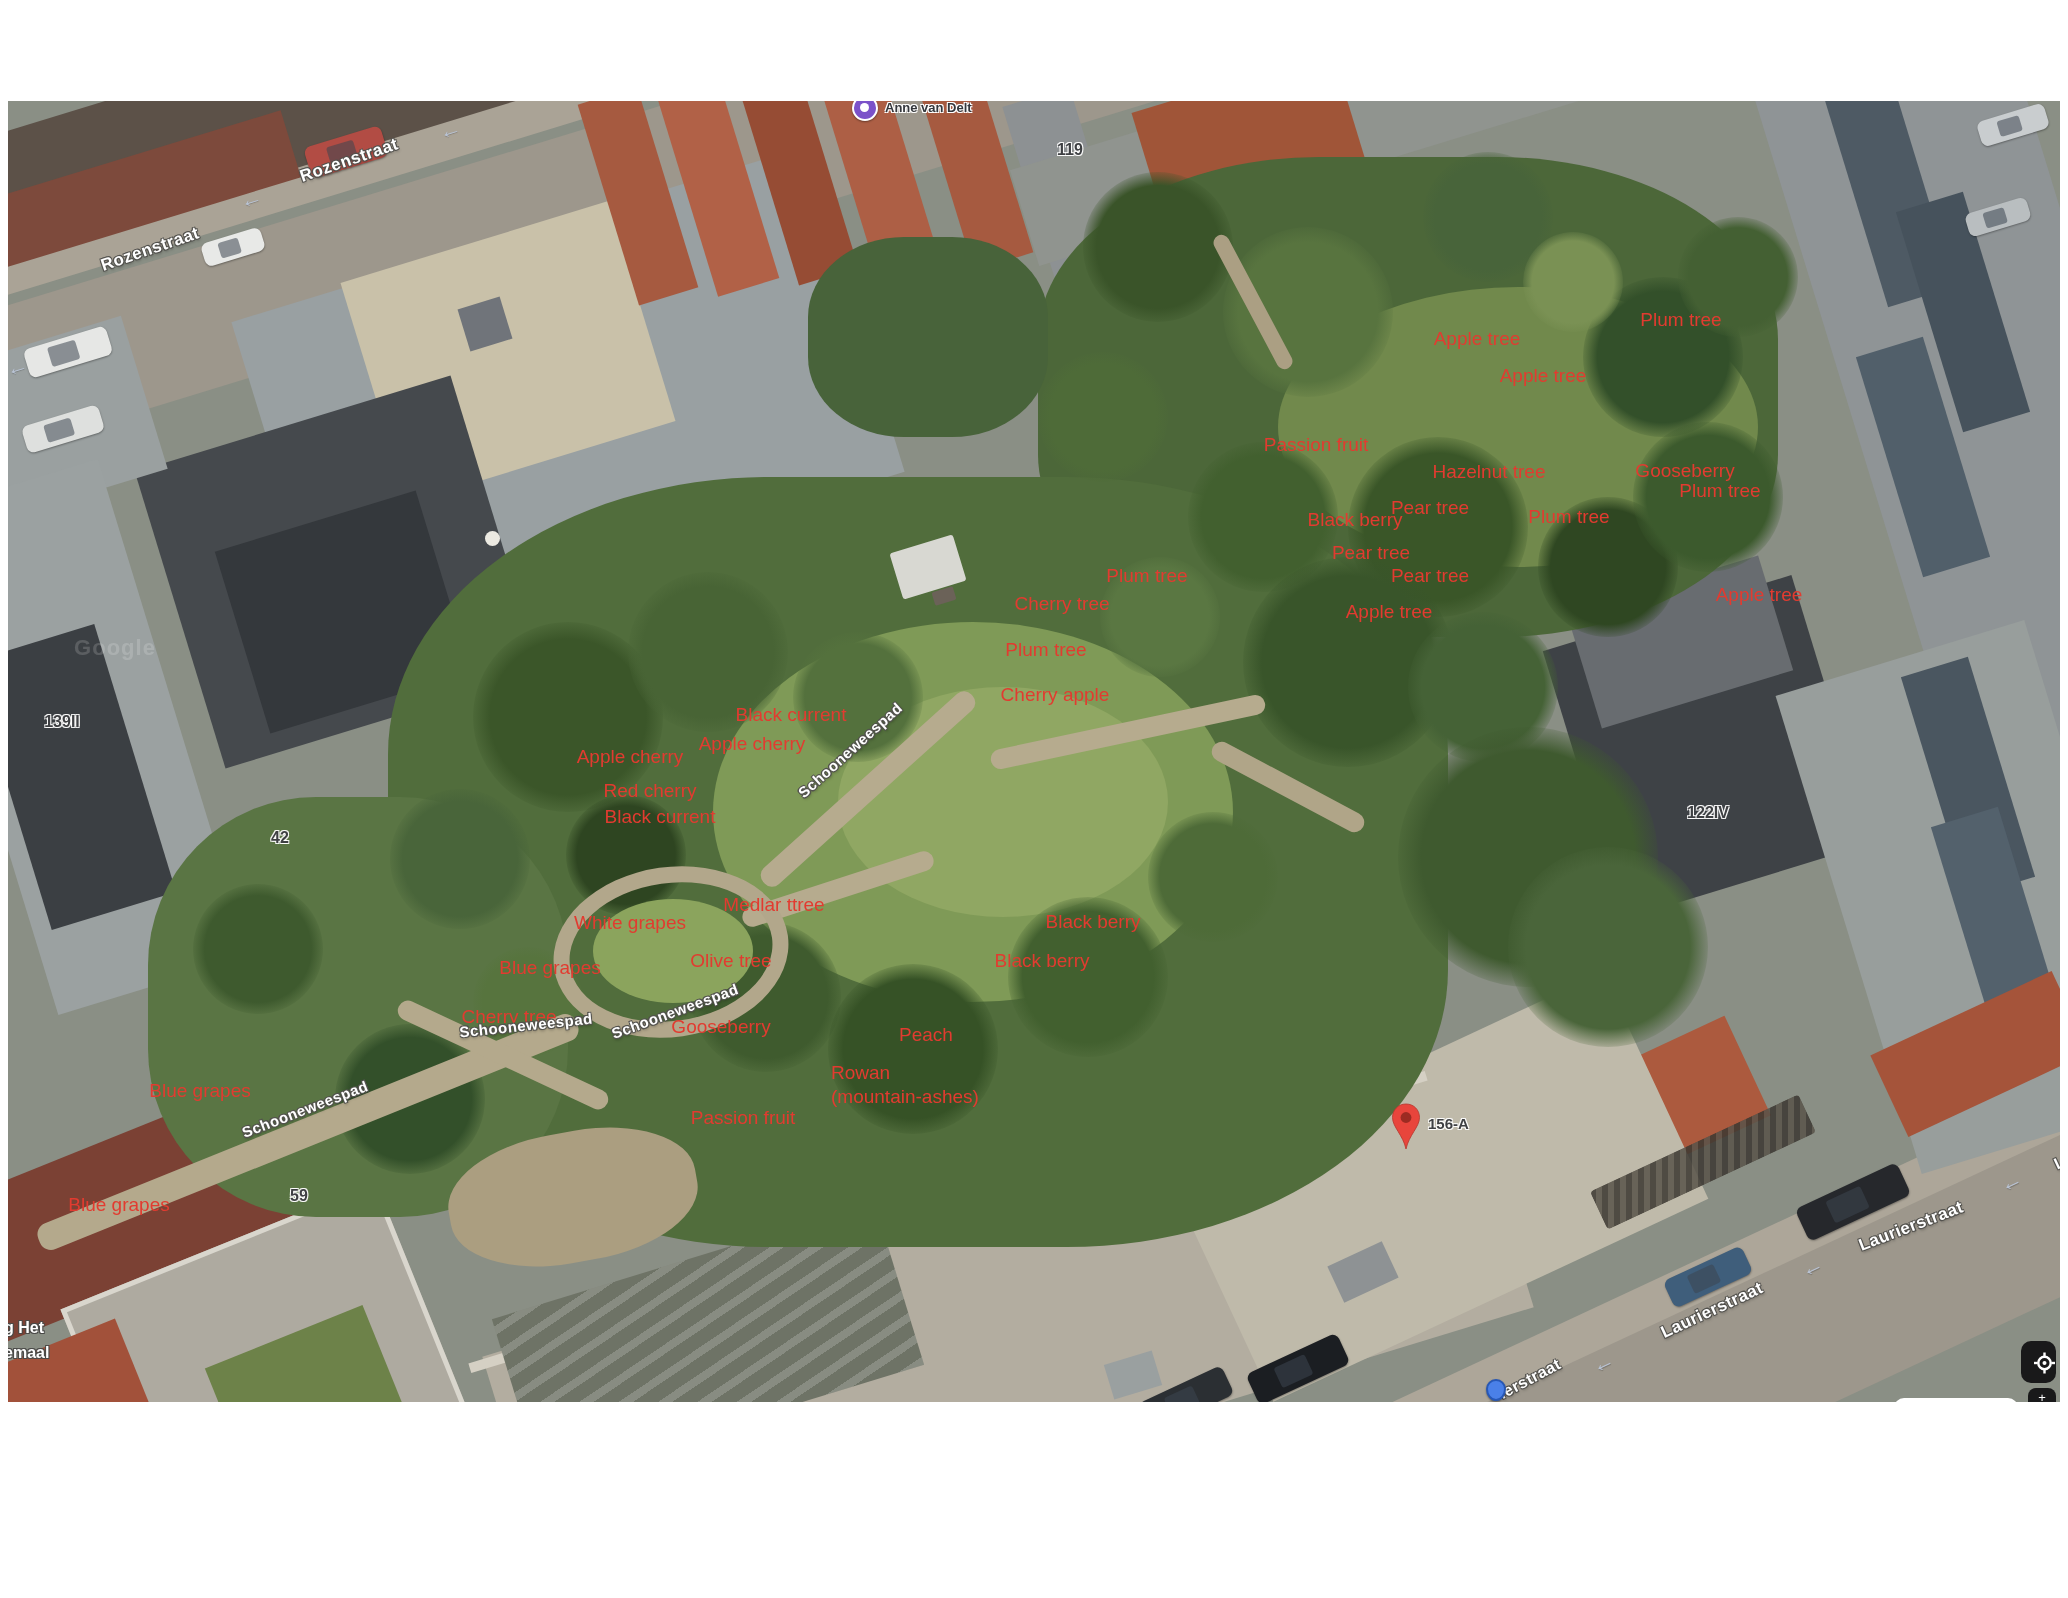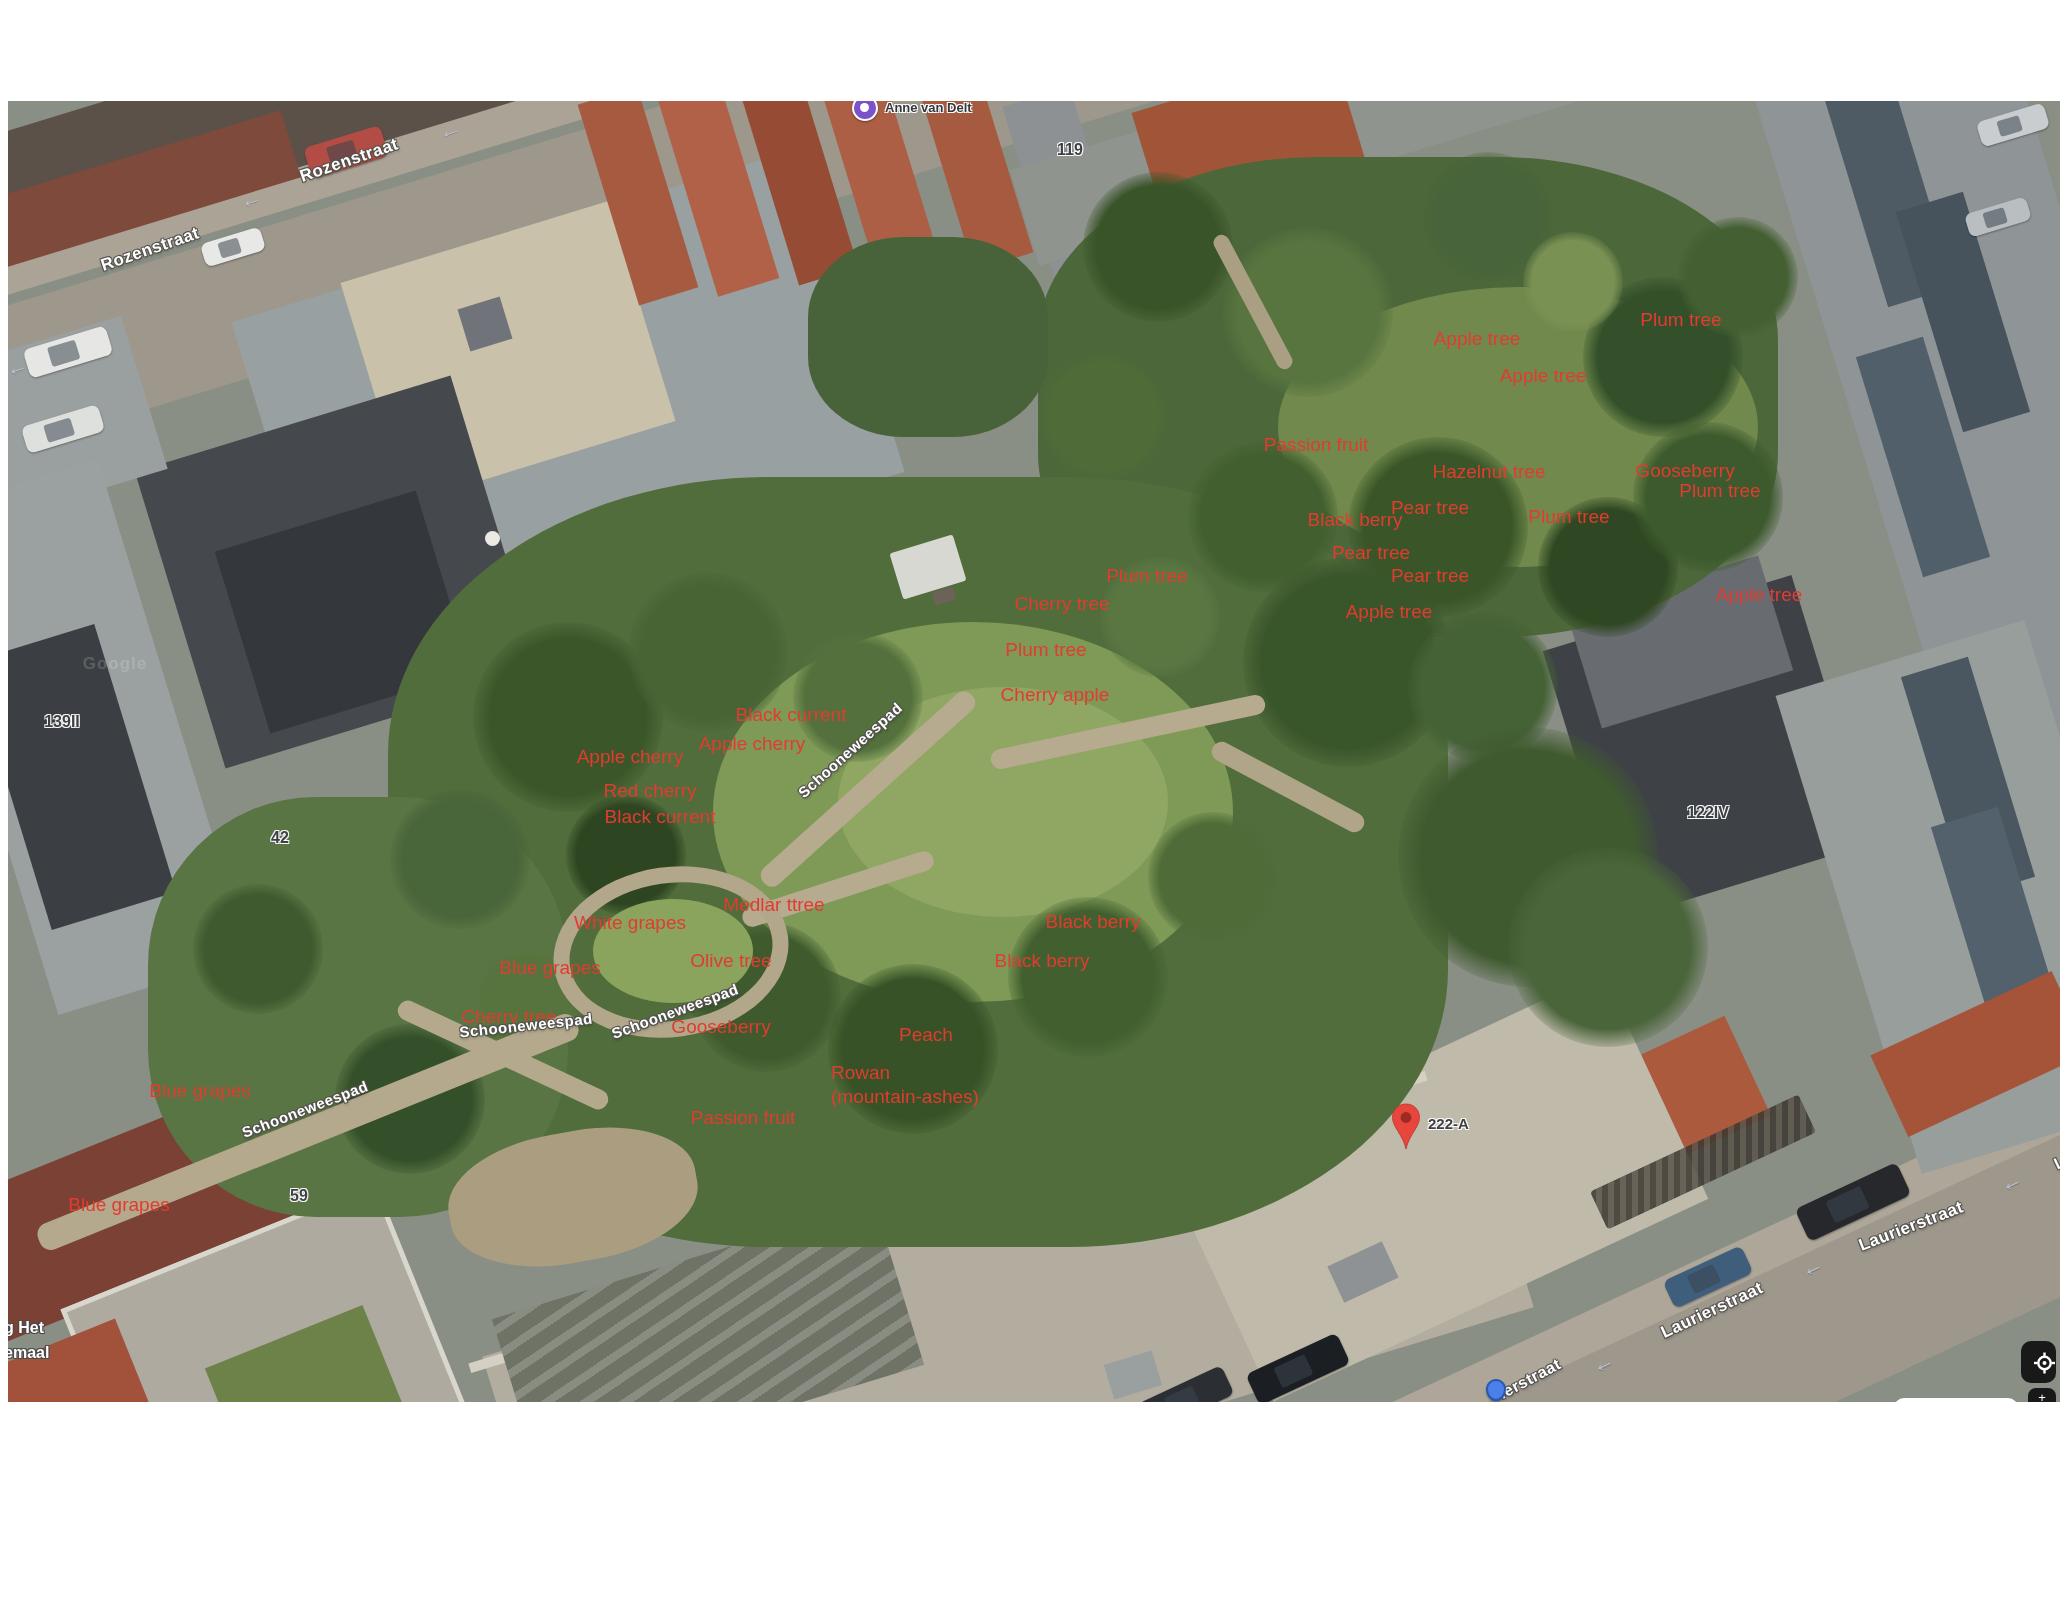--- a/index.html
+++ b/index.html
@@ -18,22 +18,22 @@
        text-shadow:-1px -1px 0 rgba(255,255,255,.9),1px -1px 0 rgba(255,255,255,.9),-1px 1px 0 rgba(255,255,255,.9),1px 1px 0 rgba(255,255,255,.9);
        transform:translate(-50%,-50%);}
   .num.left{transform:translateY(-50%);}
   .arrow{position:absolute;color:#b9c3d4;font-size:22px;font-weight:700;transform:translate(-50%,-50%);
          text-shadow:0 1px 1px rgba(0,0,0,.25);}
   .poi-label{position:absolute;color:#34373c;font-weight:700;font-size:13px;white-space:nowrap;
        transform:translateY(-50%);
        text-shadow:-1px -1px 0 #fff,1px -1px 0 #fff,-1px 1px 0 #fff,1px 1px 0 #fff;}
   .cutpoi{position:absolute;color:#ffffff;font-weight:700;font-size:16px;line-height:25px;
        text-shadow:-1px -1px 0 #4a4a48,1px -1px 0 #4a4a48,-1px 1px 0 #4a4a48,1px 1px 0 #4a4a48;}
-  .watermark{position:absolute;color:#ffffff;opacity:.16;font-weight:700;font-size:17px;letter-spacing:1px;
-       transform:translate(-50%,-50%);margin-top:16px;}
+  .watermark{position:absolute;color:#ffffff;opacity:.16;font-weight:700;font-size:22px;letter-spacing:1px;
+       transform:translate(-50%,-50%);}
   #poi-pin{position:absolute;left:844px;top:-6px;width:22px;height:22px;border-radius:50%;
        background:#7b52c9;border:2.5px solid #ffffff;box-shadow:0 1px 2px rgba(0,0,0,.4);}
   #poi-pin .dot{position:absolute;left:6px;top:6px;width:9px;height:9px;border-radius:50%;background:#ffffff;}
   #blue-dot{position:absolute;left:1478px;top:1278px;width:16px;height:18px;border-radius:50% 50% 50% 50%/45% 45% 55% 55%;
        background:#4a80e8;border:2px solid #2757b5;box-shadow:0 1px 2px rgba(0,0,0,.4);}
   .ctrl-btn{position:absolute;background:#19191a;border:none;border-radius:10px;cursor:pointer;}
   #white-bar{position:absolute;left:1886px;top:1297px;width:124px;height:10px;background:#ffffff;border-radius:10px 10px 0 0;}
   svg{display:block;}
 </style>
 </head>
@@ -221,21 +221,21 @@
         <div class="lbl street" style="left: 297px; top: 1008px; font-size: 15px; transform: translate(-50%, -50%) rotate(-21deg);">Schooneweespad</div>
         <div class="lbl street" style="left: 1903px; top: 1125px; font-size: 17px; transform: translate(-50%, -50%) rotate(-21deg);">Laurierstraat</div>
         <div class="lbl street" style="left: 1704px; top: 1209px; font-size: 17px; transform: translate(-50%, -50%) rotate(-25deg);">Laurierstraat</div>
         <div class="lbl street" style="left: 1522px; top: 1278px; font-size: 16px; transform: translate(-50%, -50%) rotate(-28deg);">ierstraat</div>
         <div class="lbl street" style="left: 2056px; top: 1060px; font-size: 16px; transform: translate(-50%, -50%) rotate(-25deg);">La</div>
         <div class="lbl num" style="left: 1062px; top: 49px;">119</div>
         <div class="lbl num" style="left: 54px; top: 621px;">139II</div>
         <div class="lbl num" style="left: 272px; top: 737px;">42</div>
         <div class="lbl num" style="left: 1700px; top: 712px;">122IV</div>
         <div class="lbl num" style="left: 291px; top: 1095px;">59</div>
-        <div class="lbl num left" style="left: 1420px; top: 1022px; font-size: 15px;">222-A</div>
+        <div class="lbl num left" style="left: 1420px; top: 1022px; font-size: 15px;">156-A</div>
         <div class="arrow" style="left: 442px; top: 29px; transform: translate(-50%, -50%) rotate(-17deg);">←</div>
         <div class="arrow" style="left: 243px; top: 98px; transform: translate(-50%, -50%) rotate(-17deg);">←</div>
         <div class="arrow" style="left: 9px; top: 266px; transform: translate(-50%, -50%) rotate(-17deg);">←</div>
         <div class="arrow" style="left: 2003px; top: 1081px; transform: translate(-50%, -50%) rotate(-25deg);">←</div>
         <div class="arrow" style="left: 1804px; top: 1166px; transform: translate(-50%, -50%) rotate(-25deg);">←</div>
         <div class="arrow" style="left: 1595px; top: 1262px; transform: translate(-50%, -50%) rotate(-25deg);">←</div>
       </div>
 
     <div id="poi-pin">
         <div class="dot"></div>

